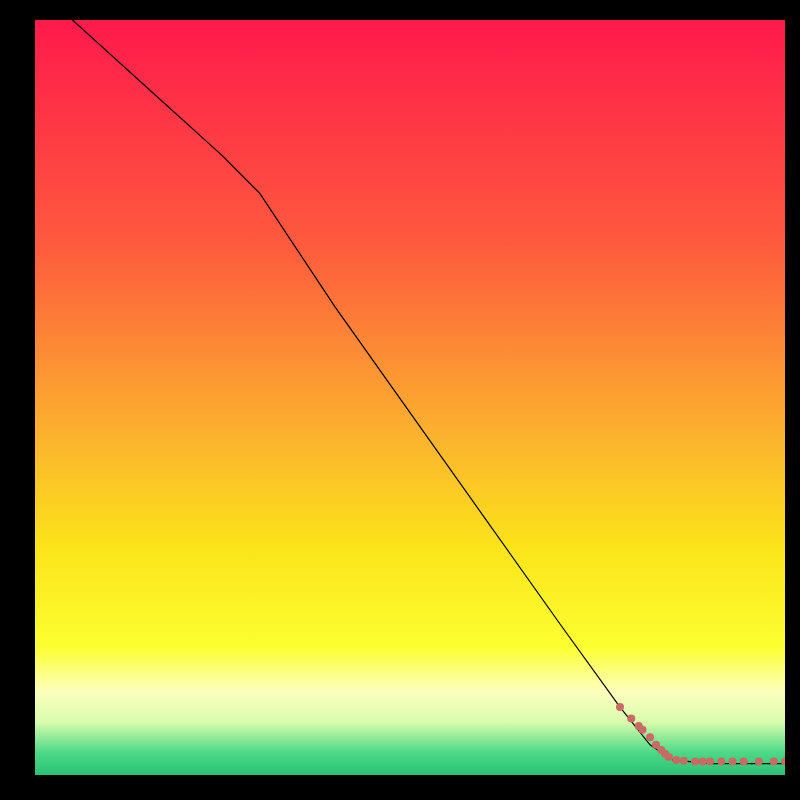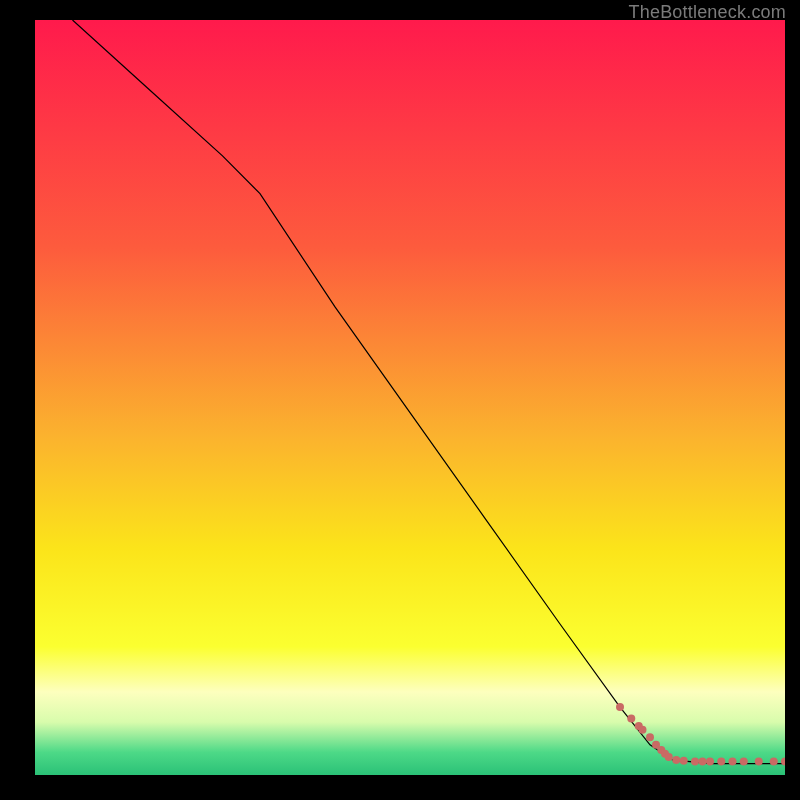--- a/index.html
+++ b/index.html
@@ -36,21 +36,20 @@
     font-size: 18px;
     font-weight: 400;
     letter-spacing: 0.2px;
     user-select: none;
   }
 </style>
 </head>
 <body>
 
 <div class="wrap">
-  <div class="attribution">TheBottleneck.com</div>
 
   <div class="plot-area">
     <svg viewBox="0 0 750 755" preserveAspectRatio="none">
       <defs>
         <linearGradient id="bg-grad" x1="0" y1="0" x2="0" y2="1">
         <stop offset="0%" stop-color="#ff1a4c"></stop>
             <stop offset="30%" stop-color="#fd5b3d"></stop>
             <stop offset="55.00000000000001%" stop-color="#fbb22e"></stop>
             <stop offset="70%" stop-color="#fbe41a"></stop>
             <stop offset="83%" stop-color="#fbff30"></stop>

